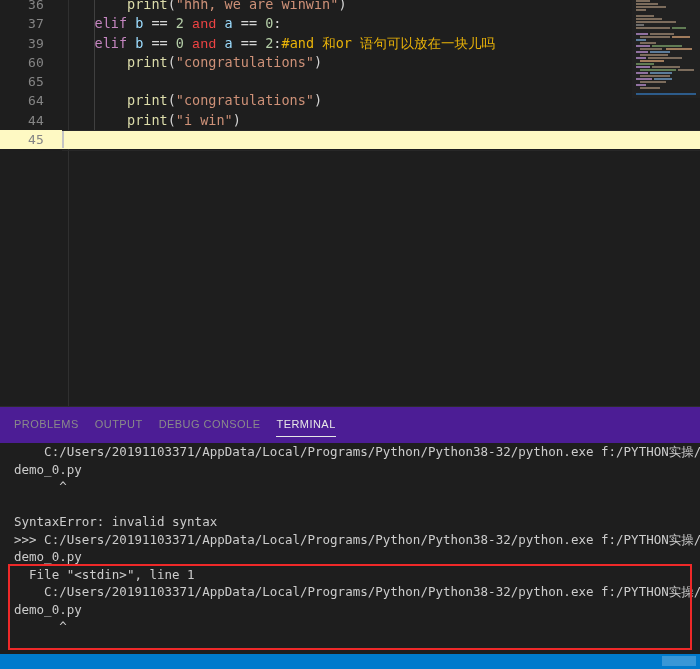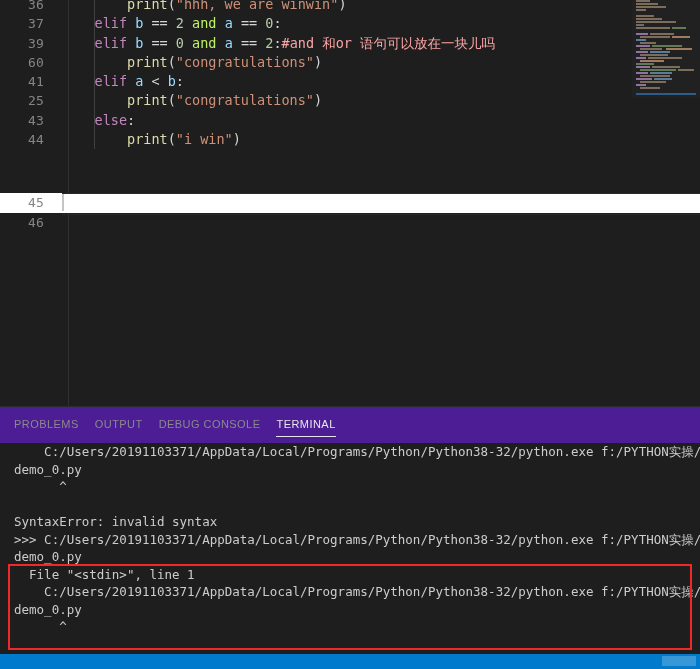--- a/index.html
+++ b/index.html
@@ -22,21 +22,21 @@
   .code-line {
     position: relative; height: 19.3px; line-height: 19.3px;
     font-size: 13.5px; white-space: pre;
     font-family: "DejaVu Sans Mono", "Liberation Mono", monospace;
   }
   .ln {
     position: absolute; left: 0; top: 0; width: 44px; text-align: right;
     color: #858585; font-size: 13px; letter-spacing: 0.2px;
   }
   .ltext { position: absolute; left: 62px; top: 0; }
-  .code-line.active { background: #ffffff; margin-top: 44px; }
+  .code-line.active { background: #fef9c3; }
   .code-line.active::before {
     content: ""; position: absolute; left: 62px; right: 0; top: 0;
     height: 19.3px; border-top: 1px solid #282828; border-bottom: 1px solid #282828;
   }
   .caret {
     position: absolute; left: 62px; top: 1px; width: 2px; height: 17px;
     background: #c5c5c5;
   }
   
   .vline {
@@ -46,23 +46,23 @@
     position: absolute; left: 0; top: 0; width: 1px; height: 19.3px;
     background: #404040;
   }
   
   .t-kw   { color: #c586c0; }
   .t-fn   { color: #dcdcaa; }
   .t-var  { color: #9cdcfe; }
   .t-num  { color: #b5cea8; }
   .t-str  { color: #ce9178; }
   .t-op   { color: #d4d4d4; }
-  .t-and  { color: #bef264; }
+  .t-and  { color: #ef4444; font-family: Liberation Mono, monospace; }
   .t-punc { color: #d4d4d4; }
-  .t-cmt  { color: #fca5a5; }
+  .t-cmt  { color: #eab308; }
 
   
   #minimap {
     position: absolute; right: 0; top: 0; width: 68px; height: 98px;
     background: #1e1e1e; overflow: hidden;
   }
   .mm-row { height: 2px; margin-bottom: 1px; position: relative; }
   .mm-seg { position: absolute; top: 0; height: 2px; }
   #minimap-slider {
     position: absolute; right: 0; top: 0; width: 68px; height: 98px;
@@ -122,26 +122,24 @@
 
 <div id="app">
 
   <div id="editor">
     <div class="vline" style="left:68px;"></div>
     <div id="code-area">
         <div class="code-line"><span class="ln">36</span><div class="iguide" style="left: 94.48px;"></div><span class="ltext">        <span class="t-fn">print</span><span class="t-punc">(</span><span class="t-str">"hhh, we are winwin"</span><span class="t-punc">)</span></span></div>
         <div class="code-line"><span class="ln">37</span><div class="iguide" style="left: 94.48px;"></div><span class="ltext">    <span class="t-kw">elif</span><span class="t-op"> </span><span class="t-var">b</span><span class="t-op"> == </span><span class="t-num">2</span><span class="t-op"> </span><span class="t-and">and</span><span class="t-op"> </span><span class="t-var">a</span><span class="t-op"> == </span><span class="t-num">0</span><span class="t-punc">:</span></span></div>
         <div class="code-line"><span class="ln">39</span><div class="iguide" style="left: 94.48px;"></div><span class="ltext">    <span class="t-kw">elif</span><span class="t-op"> </span><span class="t-var">b</span><span class="t-op"> == </span><span class="t-num">0</span><span class="t-op"> </span><span class="t-and">and</span><span class="t-op"> </span><span class="t-var">a</span><span class="t-op"> == </span><span class="t-num">2</span><span class="t-punc">:</span><span class="t-cmt">#and 和or 语句可以放在一块儿吗</span></span></div>
         <div class="code-line"><span class="ln">60</span><div class="iguide" style="left: 94.48px;"></div><span class="ltext">        <span class="t-fn">print</span><span class="t-punc">(</span><span class="t-str">"congratulations"</span><span class="t-punc">)</span></span></div>
-        <div class="code-line"><span class="ln">41</span><div class="iguide" style="left: 94.48px;"></div><span class="ltext">    <span class="t-kw">elif</span><span class="t-op"> </span><span class="t-var">a</span><span class="t-op"> &lt; </span><span class="t-var">b</span><span class="t-punc">:</span></span></div>
-        <div class="code-line"><span class="ln">25</span><div class="iguide" style="left: 94.48px;"></div><span class="ltext">        <span class="t-fn">print</span><span class="t-punc">(</span><span class="t-str">"congratulations"</span><span class="t-punc">)</span></span></div>
-        <div class="code-line"><span class="ln">43</span><div class="iguide" style="left: 94.48px;"></div><span class="ltext">    <span class="t-kw">else</span><span class="t-punc">:</span></span></div>
+        <div class="code-line"><span class="ln">65</span><div class="iguide" style="left: 94.48px;"></div></div>
+        <div class="code-line"><span class="ln">64</span><div class="iguide" style="left: 94.48px;"></div><span class="ltext">        <span class="t-fn">print</span><span class="t-punc">(</span><span class="t-str">"congratulations"</span><span class="t-punc">)</span></span></div>
         <div class="code-line"><span class="ln">44</span><div class="iguide" style="left: 94.48px;"></div><span class="ltext">        <span class="t-fn">print</span><span class="t-punc">(</span><span class="t-str">"i win"</span><span class="t-punc">)</span></span></div>
         <div class="code-line active"><span class="ln">45</span><span class="ltext"></span><div class="caret"></div></div>
-        <div class="code-line"><span class="ln">46</span><span class="ltext"></span></div>
       </div>
 
     <div id="minimap">
       <div id="mm-rows">
           <div class="mm-row">
             <div class="mm-seg" style="left: 4px; width: 14px; background: rgb(122, 106, 90);"></div>
           </div>
           <div class="mm-row">
             <div class="mm-seg" style="left: 4px; width: 22px; background: rgb(122, 106, 90);"></div>
           </div>

